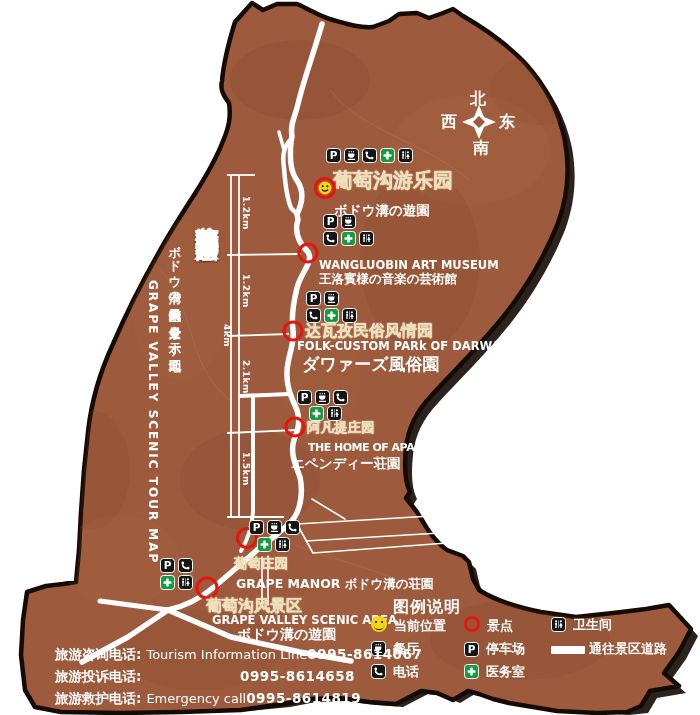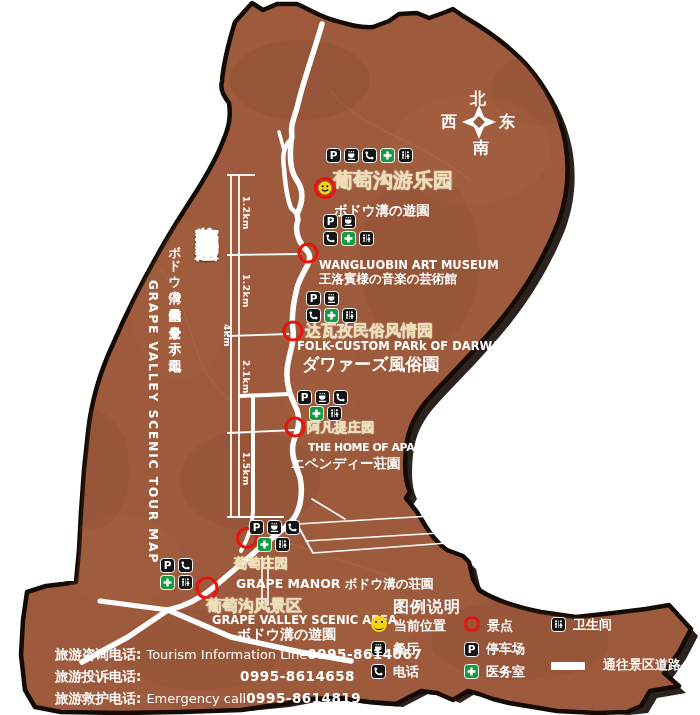--- a/index.html
+++ b/index.html
@@ -356,21 +356,21 @@
           <svg viewBox="0 0 16 16">
             <use href="#sym-restaurant"></use>
           </svg>
         </span></span>
       <span>餐厅</span>
     </div>
   <div class="abs lg-item" style="left:464px;top:640px">
     <span><span class="ico">P</span></span>
       <span>停车场</span>
     </div>
-  <div class="abs lg-item" style="left:551px;top:656px;gap:18px">
+  <div class="abs lg-item" style="left:551px;top:640px;gap:4px">
     <span><span class="roadbar"></span></span>
       <span>通往景区道路</span>
     </div>
   <div class="abs lg-item" style="left:371px;top:663px">
     <span><span class="ico">
           <svg viewBox="0 0 16 16">
             <use href="#sym-phone"></use>
           </svg>
         </span></span>
       <span>电话</span>

